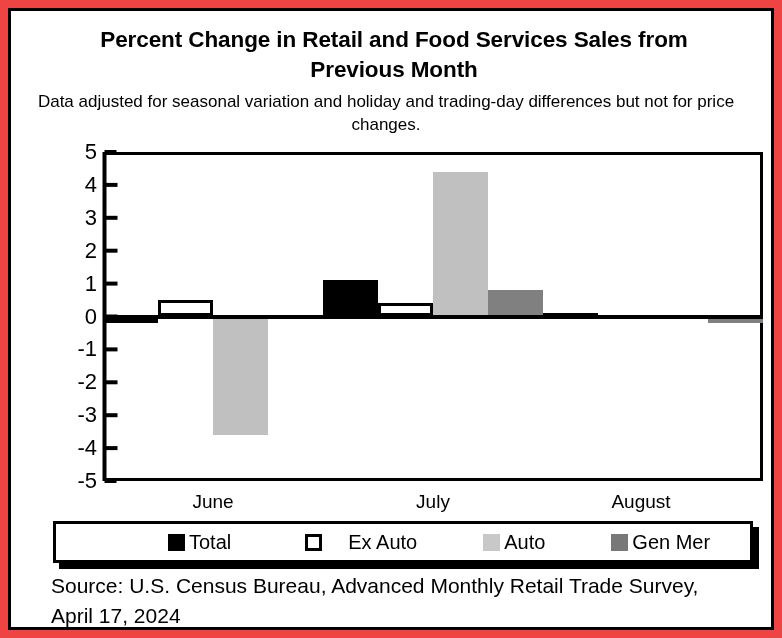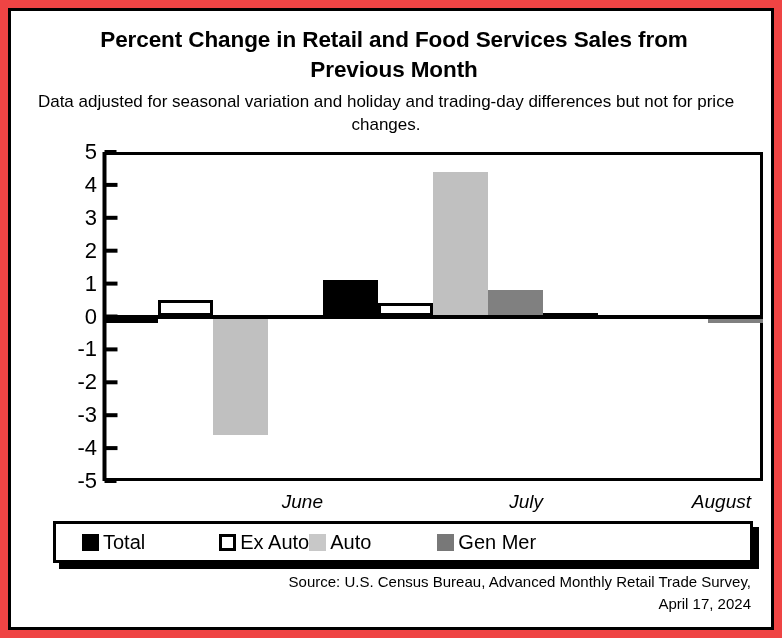--- a/index.html
+++ b/index.html
@@ -124,24 +124,23 @@
     position: absolute;
     width: 56px;
     text-align: right;
     font-size: 22px;
     line-height: 22px;
   }
 
   
   .xcat-label {
     position: absolute;
-    text-align: right;
+    text-align: center;
     font-size: 19px;
     line-height: 22px;
-    font-style: italic;
   }
 
   
   #legend-shadow {
     position: absolute;
     left: 48px;
     top: 516px;
     width: 700px;
     height: 42px;
     background: #000000;
@@ -179,22 +178,22 @@
     line-height: 20px;
     white-space: nowrap;
   }
 
   
   #source {
     position: absolute;
     left: 40px;
     top: 560px;
     width: 700px;
-    text-align: right;
-    font-size: 15px;
+    text-align: left;
+    font-size: 21px;
     line-height: 1.45;
   }
 </style>
 </head>
 <body>
 
 <div id="page">
   <div id="frame">
 
     <div id="title">Percent Change in Retail and Food Services Sales from Previous Month</div>
@@ -246,29 +245,29 @@
         </div>
       <div id="xcat-labels">
           <div class="xcat-label" style="left: 8px; width: 220px; top: 348px;">June</div>
           <div class="xcat-label" style="left: 228px; width: 220px; top: 348px;">July</div>
           <div class="xcat-label" style="left: 436px; width: 220px; top: 348px;">August</div>
         </div>
     </div>
 
     <div id="legend-shadow"></div>
     <div id="legend">
-        <div class="legend-item" style=" padding-left: 26px;">
+        <div class="legend-item" style="margin-left: 86px; padding-left: 26px;">
           <span class="legend-swatch total"></span>
           <span class="legend-label">Total</span>
         </div>
-        <div class="legend-item" style="margin-left: 74px;">
+        <div class="legend-item" style="margin-left: 74px; gap: 22px;">
           <span class="legend-swatch exauto"></span>
           <span class="legend-label">Ex Auto</span>
         </div>
-        <div class="legend-item" style="">
+        <div class="legend-item" style="margin-left: 66px;">
           <span class="legend-swatch auto"></span>
           <span class="legend-label">Auto</span>
         </div>
         <div class="legend-item" style="margin-left: 66px;">
           <span class="legend-swatch genmer"></span>
           <span class="legend-label">Gen Mer</span>
         </div>
       </div>
 
     <div id="source">

